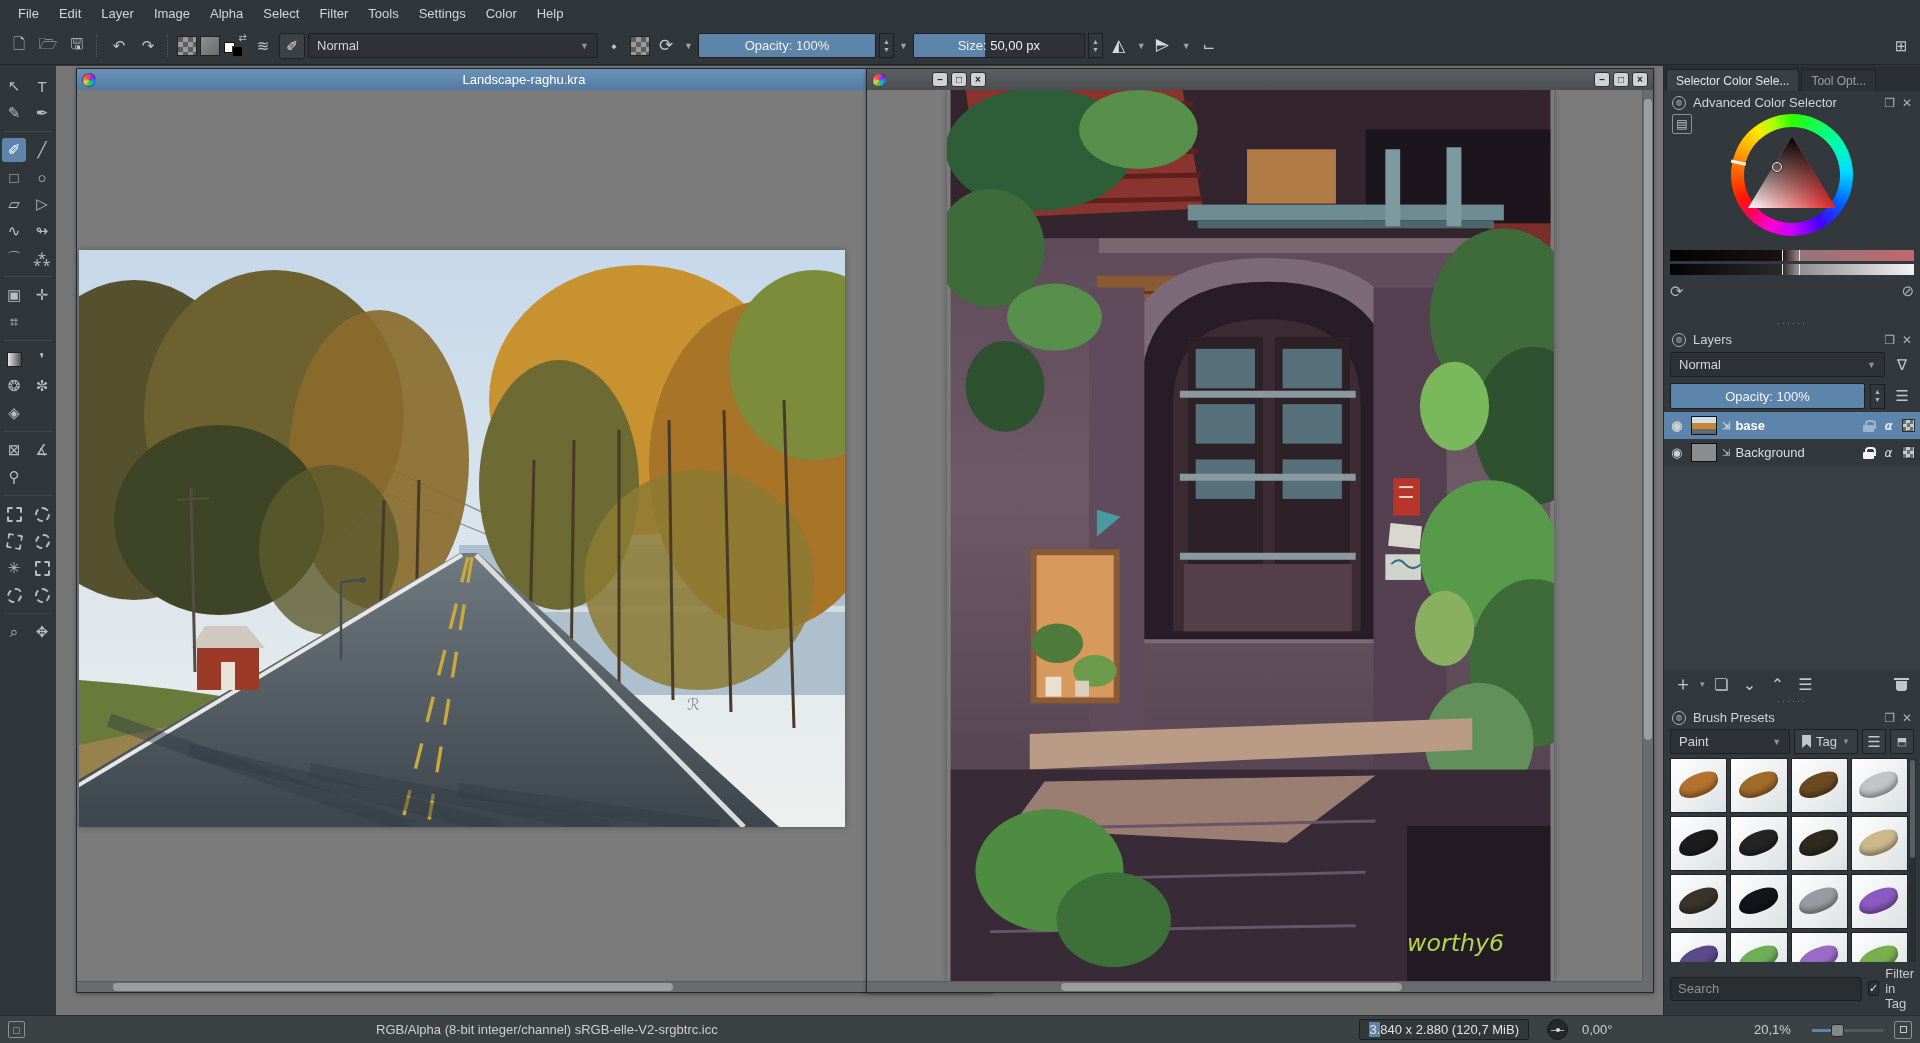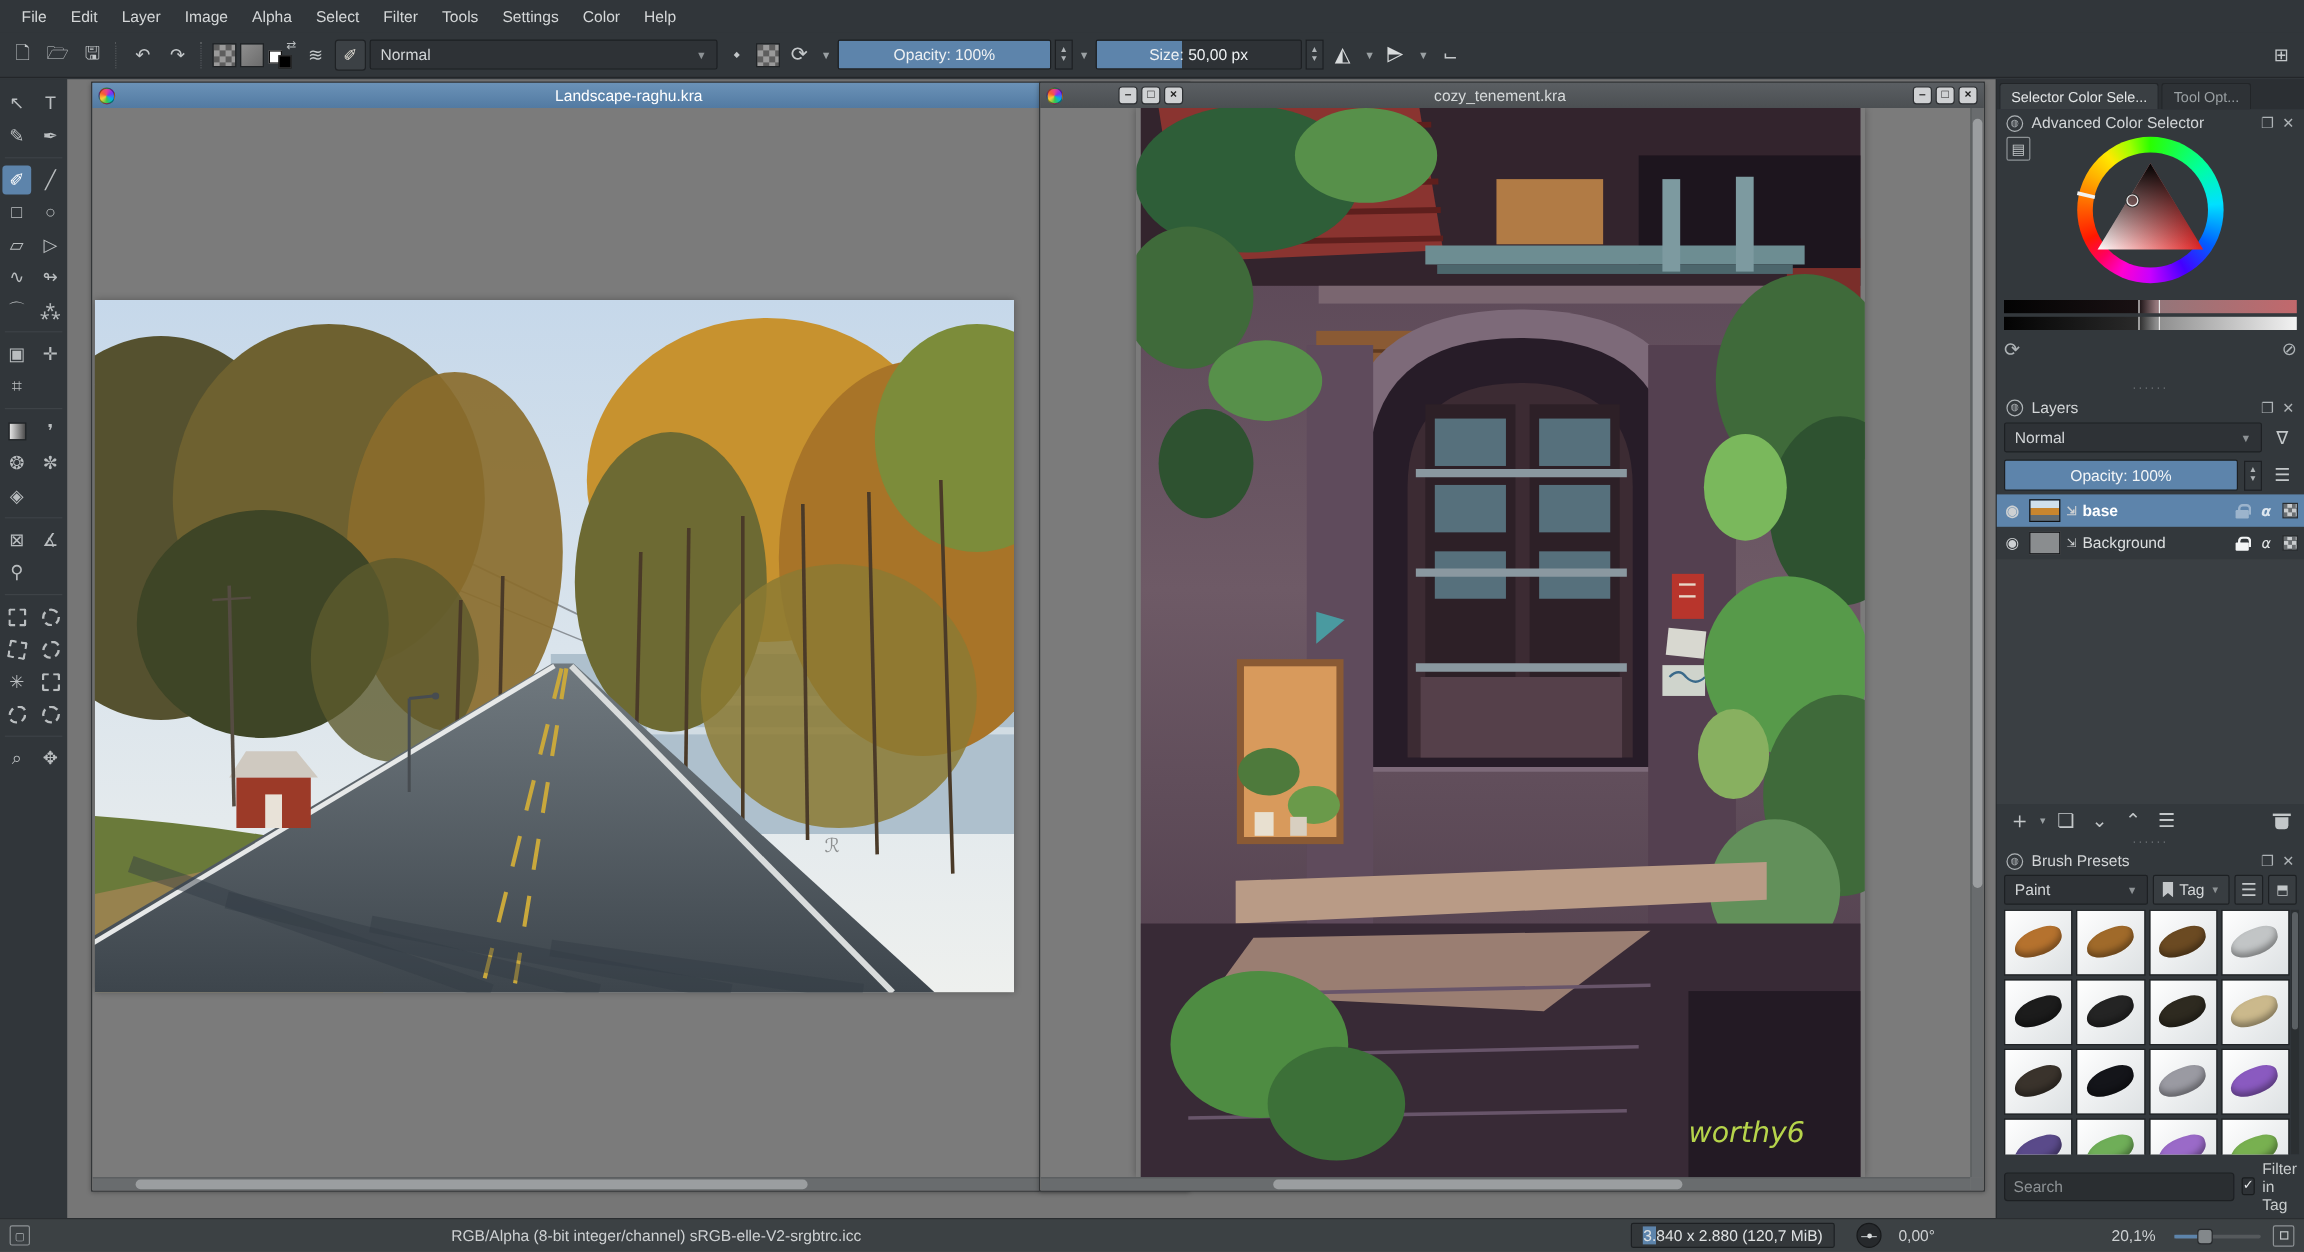--- a/index.html
+++ b/index.html
@@ -139,21 +139,21 @@
   
   .statusbar{position:absolute;left:0;right:0;bottom:0;height:28px;background:#3c4144;border-top:1px solid #2a2d30;display:flex;align-items:center;color:#cdd0d2;padding:0 8px}
   .sb-icon{width:17px;height:17px;border:1px solid #8d9295;border-radius:2px;margin-right:6px;display:flex;align-items:center;justify-content:center;font-size:9px;color:#aeb3b6}
   .sb-profile{margin-left:345px;white-space:nowrap}
   .sb-size{margin-left:auto;background:#33373a;border:1px solid #1d2023;border-radius:2px;padding:2px 9px;color:#dfe2e3;white-space:nowrap}
   .sb-size::first-letter{background:#5d84ab}
   .dial{width:21px;height:21px;border-radius:50%;background:#26292c;border:1px solid #17191b;margin:0 14px 0 18px;position:relative}
   .dial:before{content:"";position:absolute;left:3px;right:3px;top:50%;height:1px;background:#aeb3b6}
   .dial:after{content:"";position:absolute;left:50%;top:50%;width:4px;height:4px;margin:-2px;border-radius:50%;background:#d8dbdc}
   .sb-angle{width:52px}
-  .sb-zoom{margin-left:120px;width:48px;text-align:center}
+  .sb-zoom{margin-left:120px;width:48px;text-align:left}
   .zslider{position:relative;width:72px;height:18px;margin:0 10px}
   .zslider .track{position:absolute;left:0;right:0;top:8px;height:3px;background:#55595c;border-radius:2px}
   .zslider .zfill{position:absolute;left:0;width:30%;top:8px;height:3px;background:#5d84ab}
   .zslider .zhandle{position:absolute;left:26%;top:3px;width:13px;height:13px;background:#83888b;border:1px solid #26292c;border-radius:3px}
   .fitbtn{width:18px;height:18px;border:1px solid #8d9295;border-radius:2px;display:flex;align-items:center;justify-content:center}
   .fitbtn i{width:7px;height:7px;border:1px solid #c3c7c9;display:block}
 </style>
 </head>
 <body>
 
@@ -371,21 +371,20 @@
         <div class="vscroll">
             <span class="handle" style="top:2%;height:42%"></span>
           </div>
         <div class="scorner"></div>
       </div>
     </div>
 
     <div class="subwin" style="left:810px;top:2px;width:788px;height:925px">
       <div class="titlebar tb-inactive">
         <span class="kicon"></span>
-        <span class="tb-title">cozy_tenement.kra</span>
         <span class="winbtns">
           <span class="winbtn">–</span>
           <span class="winbtn">□</span>
           <span class="winbtn">×</span>
         </span>
       </div>
       <div class="win-content">
         <svg class="canvas-img" style="left:80px;top:0" width="607" height="891" viewBox="0 0 607 902">
           <defs>
             <linearGradient id="fac" x1="0" y1="0" x2="0" y2="1">

